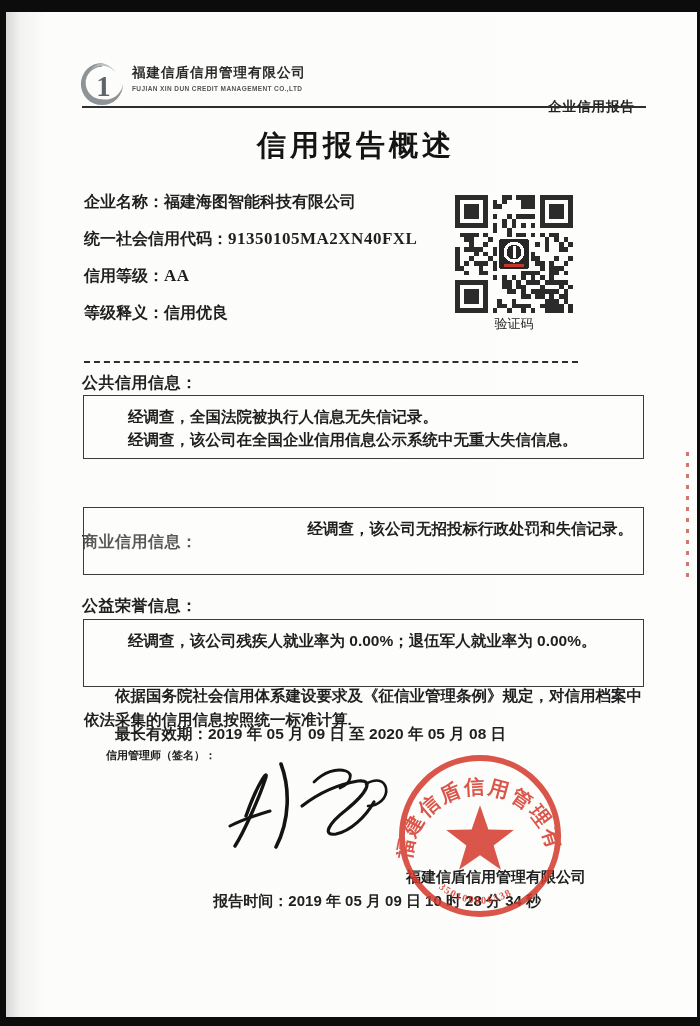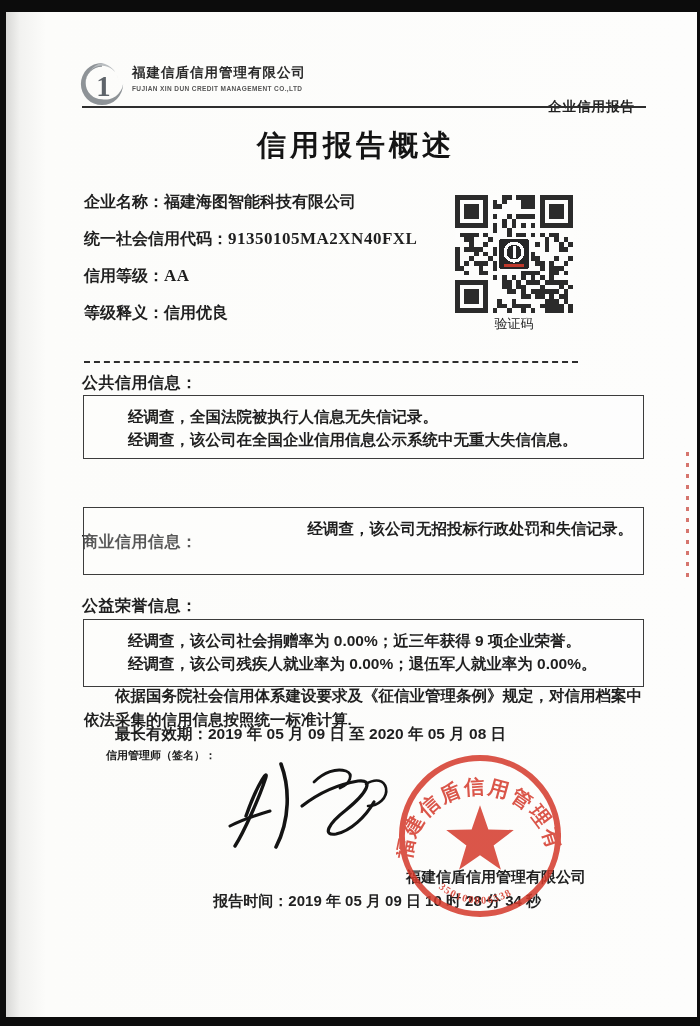--- a/index.html
+++ b/index.html
@@ -301,21 +301,20 @@
     <div>经调查，该公司在全国企业信用信息公示系统中无重大失信信息。</div>
   </div>
 
   <div class="sec-head sh2">商业信用信息：</div>
   <div class="sec-box sb2">
     <div>经调查，该公司无招投标行政处罚和失信记录。</div>
   </div>
 
   <div class="sec-head sh3">公益荣誉信息：</div>
   <div class="sec-box sb3">
-    <div>经调查，该公司社会捐赠率为 0.00%；近三年获得 9 项企业荣誉。</div>
     <div>经调查，该公司残疾人就业率为 0.00%；退伍军人就业率为 0.00%。</div>
   </div>
 
   <div class="statement">依据国务院社会信用体系建设要求及《征信业管理条例》规定，对信用档案中依法采集的信用信息按照统一标准计算.</div>
   <div class="validity">最长有效期：2019 年 05 月 09 日 至 2020 年 05 月 08 日</div>
   <div class="signer">信用管理师（签名）：</div>
 
   <svg class="signature" viewBox="0 0 185 100" fill="none" stroke="#141414" stroke-linecap="round" stroke-linejoin="round">
     <path d="M28,62 C40,28 52,12 47,26 C41,44 26,78 17,92" stroke-width="3.4"></path>
     <path d="M12,72 C28,64 42,60 52,57" stroke-width="3"></path>

